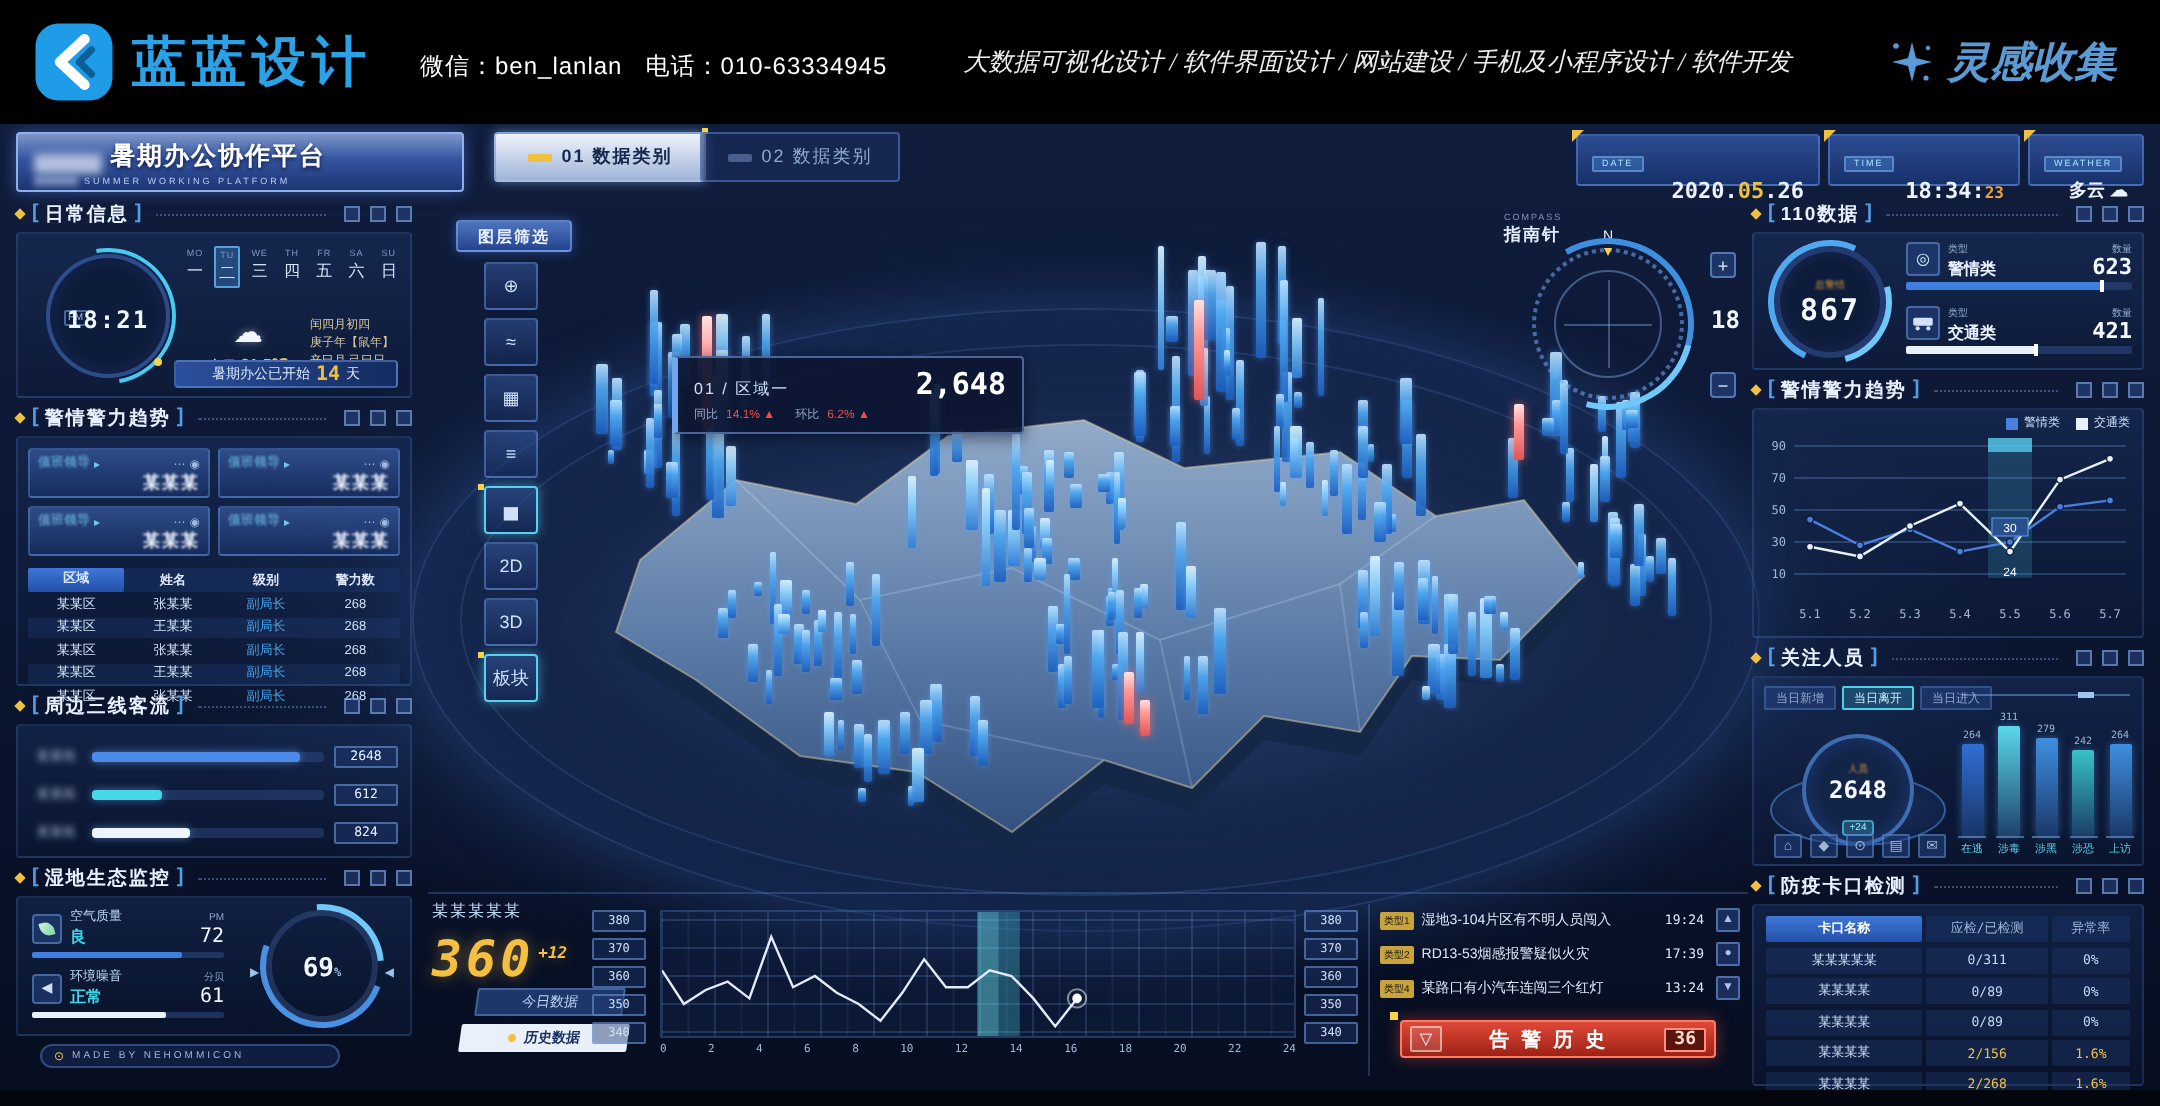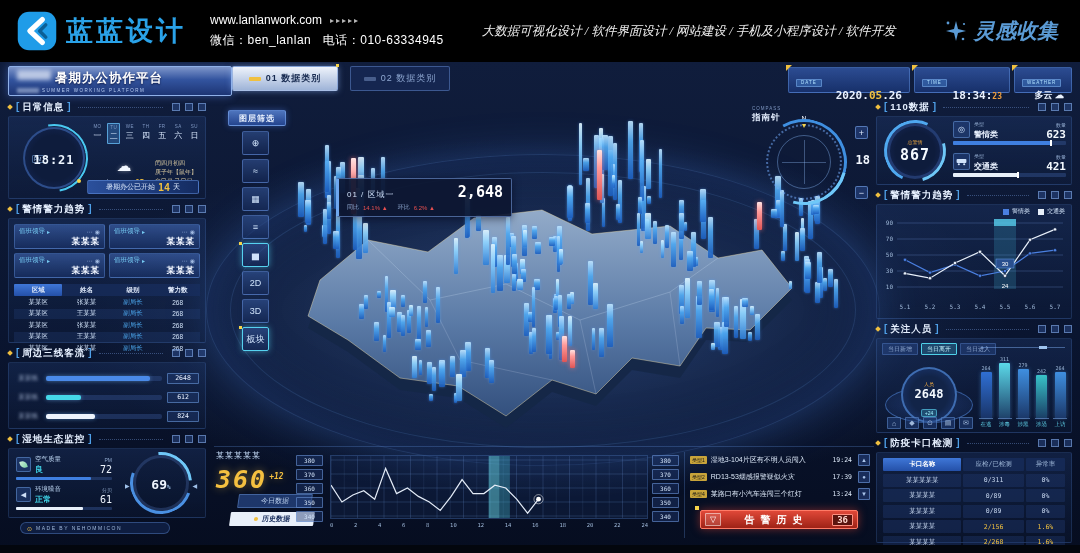--- a/index.html
+++ b/index.html
@@ -14,28 +14,28 @@
 .contact .arrows{color:#b8b8b8;font-size:8px;letter-spacing:2px}
 .contact .line2{font-size:12px;margin-top:5px;letter-spacing:.5px}
 .services{margin-left:38px;color:#ececec;font-style:italic;font-size:12.5px;font-family:"Liberation Serif",serif;white-space:nowrap}
 .collect{margin-left:auto;margin-right:22px;display:flex;align-items:center;gap:6px;color:#5b9bd5;font-size:21px;font-weight:bold;font-style:italic;white-space:nowrap}
 
 .dash{position:absolute;top:62px;left:0;width:1080px;height:491px;overflow:hidden;
 background:radial-gradient(ellipse 62% 52% at 50% 52%,#243a66 0%,rgba(20,35,70,0) 70%),linear-gradient(180deg,#101d3c 0%,#0a1530 55%,#060d20 100%)}
 .dash::after{content:"";position:absolute;left:0;right:0;bottom:0;height:8px;background:#03060d}
 
 .titleplate{position:absolute;left:8px;top:4px;width:224px;height:30px;background:linear-gradient(180deg,#7d95ca,#33549f 45%,#1d3574);border:1px solid #8fb0e8;border-radius:2px;box-shadow:0 0 8px rgba(90,140,255,.45);padding:3px 8px}
-.tp-row{display:flex;align-items:flex-start;gap:4px}
+.tp-row{display:flex;align-items:flex-end;gap:4px}
 .cens{display:inline-block;width:34px;height:10px;background:rgba(215,224,242,.78);filter:blur(2px);border-radius:1px}
 .tp-title{color:#fff;font-size:12.5px;font-weight:bold;letter-spacing:1px;text-shadow:0 1px 2px rgba(0,0,30,.7);white-space:nowrap}
 .tp-sub{display:flex;align-items:center;gap:3px;margin-top:1px}
 .cens2{display:inline-block;width:22px;height:5px;background:rgba(190,205,235,.55);filter:blur(1.5px)}
 .tp-subtext{color:#b9cdf2;font-size:4.5px;letter-spacing:1.5px}
 .htab{position:absolute;top:4px;height:25px;border:1px solid rgba(100,140,210,.5);background:rgba(25,45,95,.6);display:flex;align-items:center;justify-content:center;gap:5px;border-radius:2px}
-.htab.t1{left:232px;width:106px;background:linear-gradient(180deg,#eef3fb,#9fb4d8);box-shadow:0 0 6px rgba(150,190,255,.5)}
+.htab.t1{left:247px;width:106px;background:linear-gradient(180deg,#eef3fb,#9fb4d8);box-shadow:0 0 6px rgba(150,190,255,.5)}
 .htab.t1 .htab-label{color:#16294f;font-weight:bold}
 .htab.t1::after{content:"";position:absolute;right:-2px;top:-3px;width:3px;height:3px;background:#f5d34a}
 .htab.t2{left:350px;width:100px}
 .htab-dash{width:12px;height:4px;background:#f0c040;border-radius:1px}
 .htab.t2 .htab-dash{background:rgba(150,180,230,.4)}
 .htab-label{color:#8fa8d2;font-size:9px;letter-spacing:1px;white-space:nowrap}
 .hplate{position:absolute;top:5px;height:26px;background:linear-gradient(180deg,#2c4c92,#17306a);border:1px solid rgba(100,150,230,.45);border-radius:2px;padding:2px 7px}
 .hplate::before{content:"";position:absolute;left:-3px;top:-3px;border:3px solid transparent;border-top-color:#f0c040;border-left-color:#f0c040}
 .hp-lab{display:inline-block;background:rgba(80,150,230,.35);border:1px solid rgba(130,180,240,.5);color:#aee0ff;font-size:4.5px;letter-spacing:1px;padding:0 4px;line-height:6px;border-radius:1px}
 .hp-val{display:block;text-align:right;color:#eaf2ff;font-family:"DejaVu Sans Mono",monospace;font-size:11px;font-weight:bold;margin-top:1px;white-space:nowrap}
@@ -257,24 +257,20 @@
 <body>
 
 <div class="banner">
   <svg class="logo-mark" viewBox="0 0 48 48">
     <rect x="2" y="2" width="44" height="44" rx="13" fill="#1f9ce8"></rect>
     <polyline points="30,11 16,24 30,37" fill="none" stroke="#ffffff" stroke-width="6" stroke-linecap="round" stroke-linejoin="round"></polyline>
     <polyline points="34,17 27,24 34,31" fill="none" stroke="#0b5f96" stroke-width="4" stroke-linecap="round" stroke-linejoin="round"></polyline>
   </svg>
   <div class="logo-text">蓝蓝设计</div>
   <div class="contact">
-    <div class="line1">
-      <span>www.lanlanwork.com</span>
-      <span class="arrows">▸▸▸▸▸</span>
-    </div>
     <div class="line2">
       <span>微信：ben_lanlan</span>&nbsp;&nbsp;
       <span>电话：010-63334945</span>
     </div>
   </div>
   <div class="services">大数据可视化设计 / 软件界面设计 / 网站建设 / 手机及小程序设计 / 软件开发</div>
   <div class="collect">
     <svg width="24" height="24" viewBox="0 0 24 24">
       <path d="M12 2 L14 10 L22 12 L14 14 L12 22 L10 14 L2 12 L10 10 Z" fill="#5b9bd5"></path>
       <circle cx="4" cy="4" r="1.4" fill="#5b9bd5"></circle>

